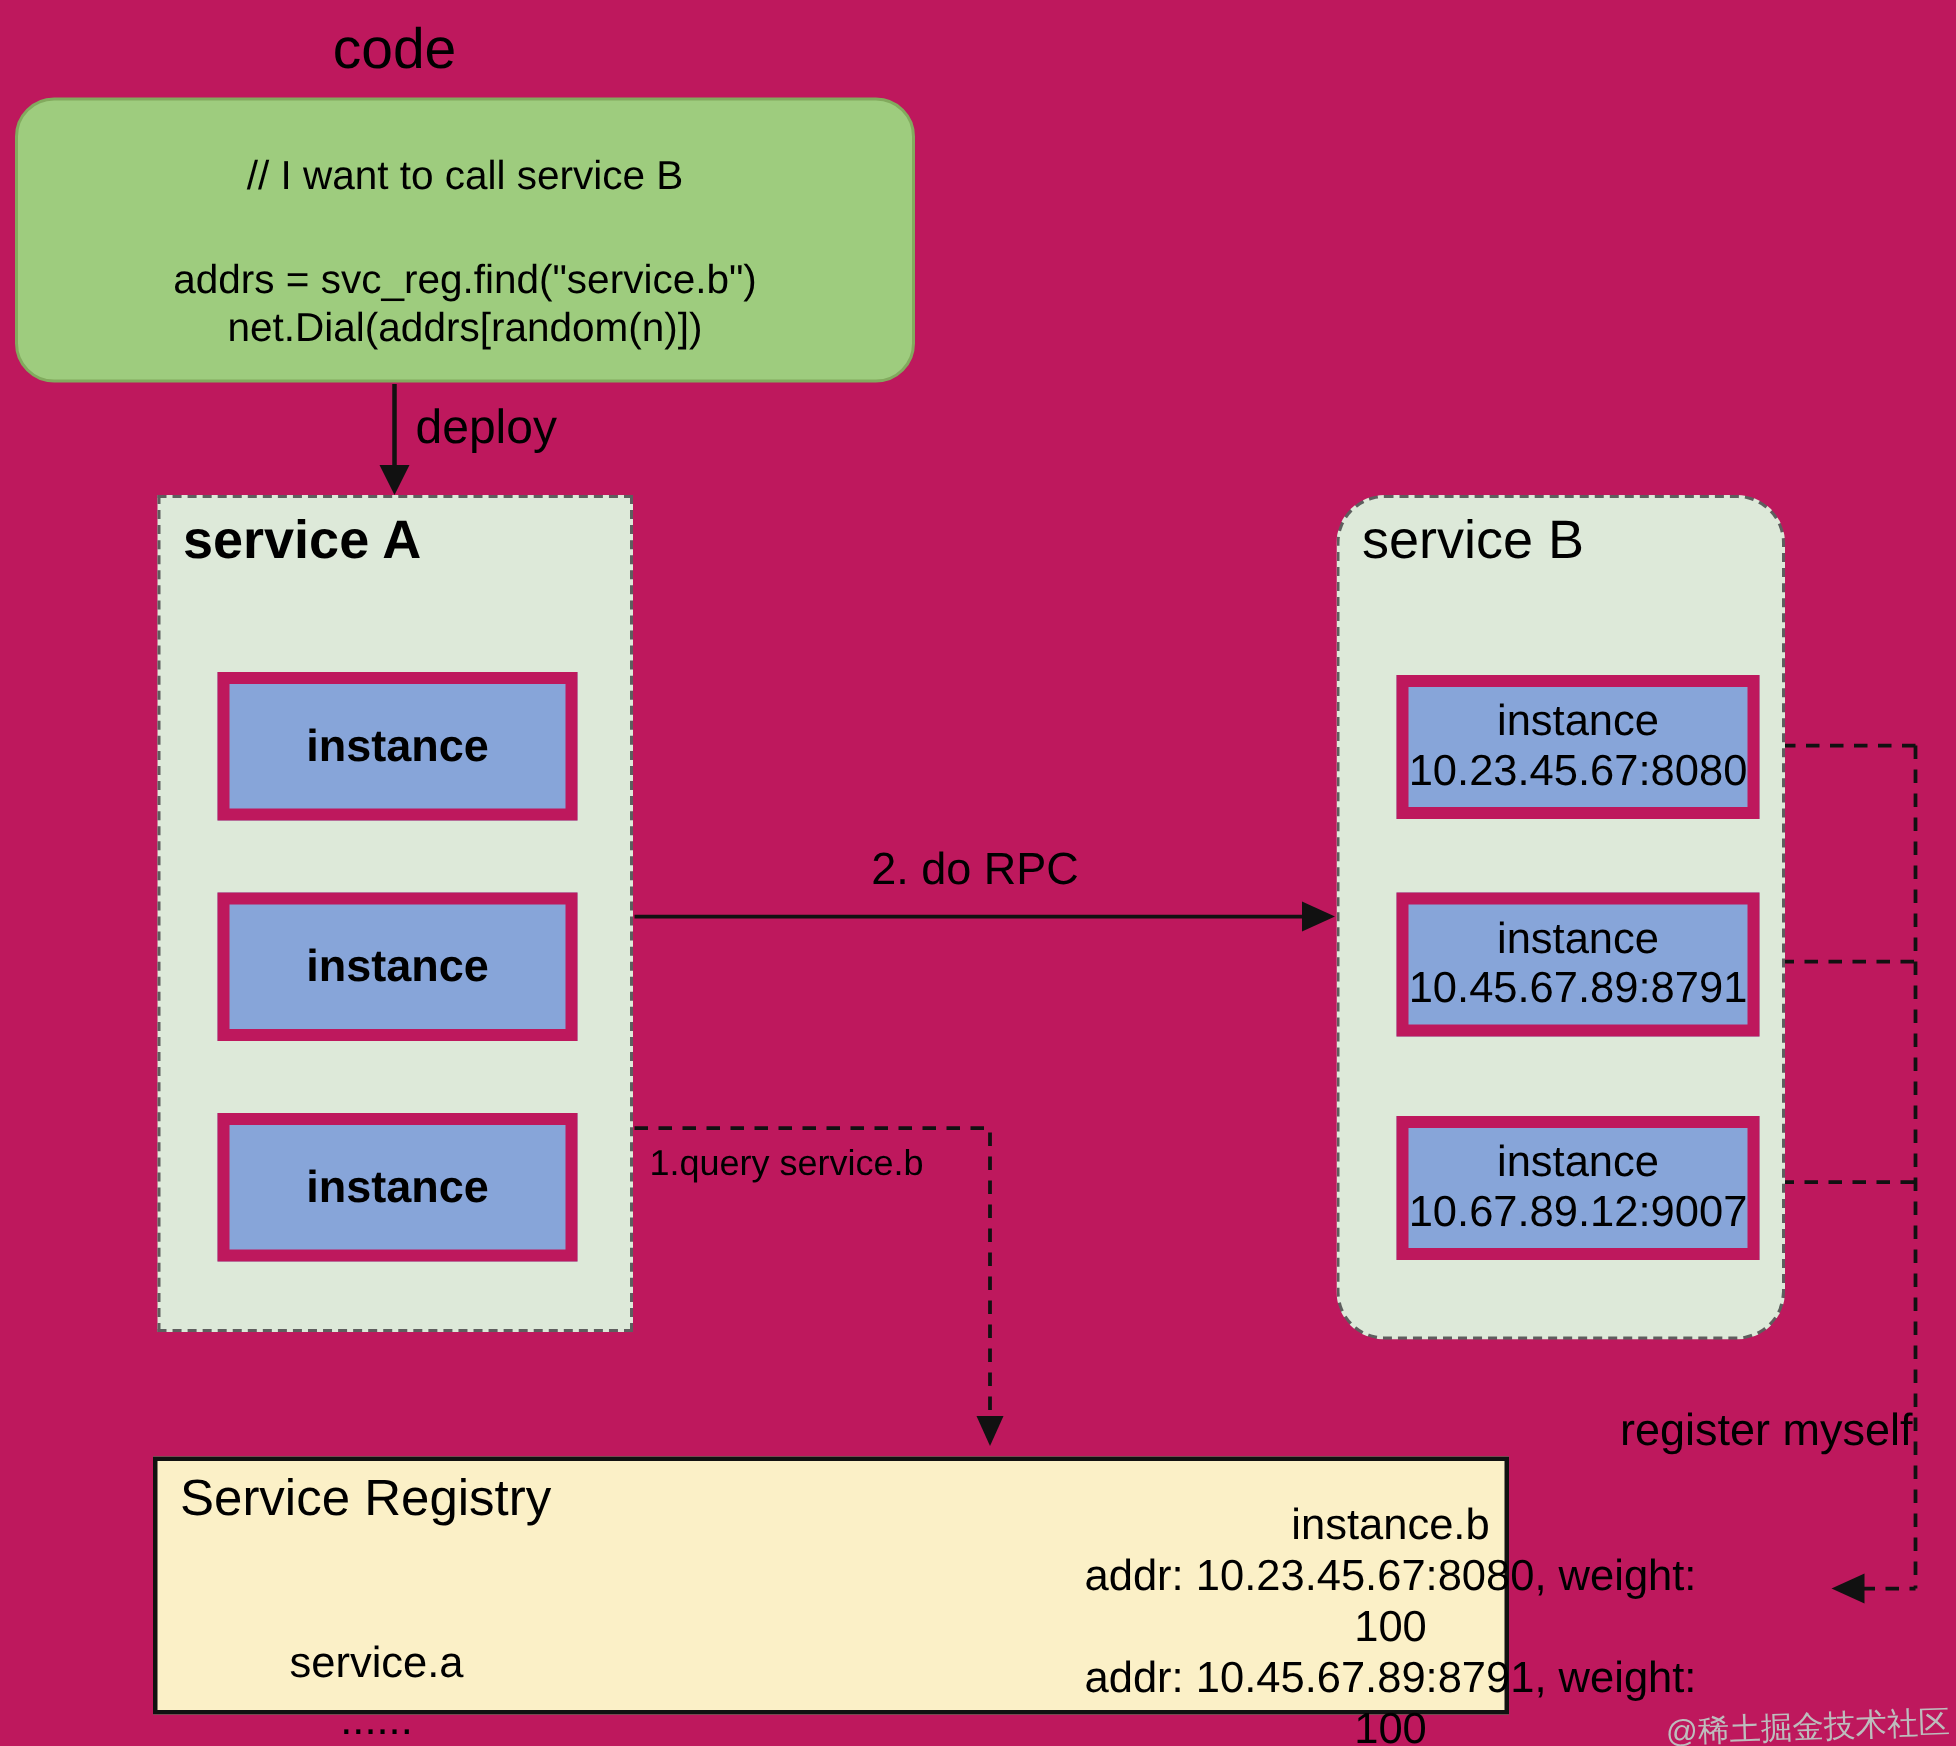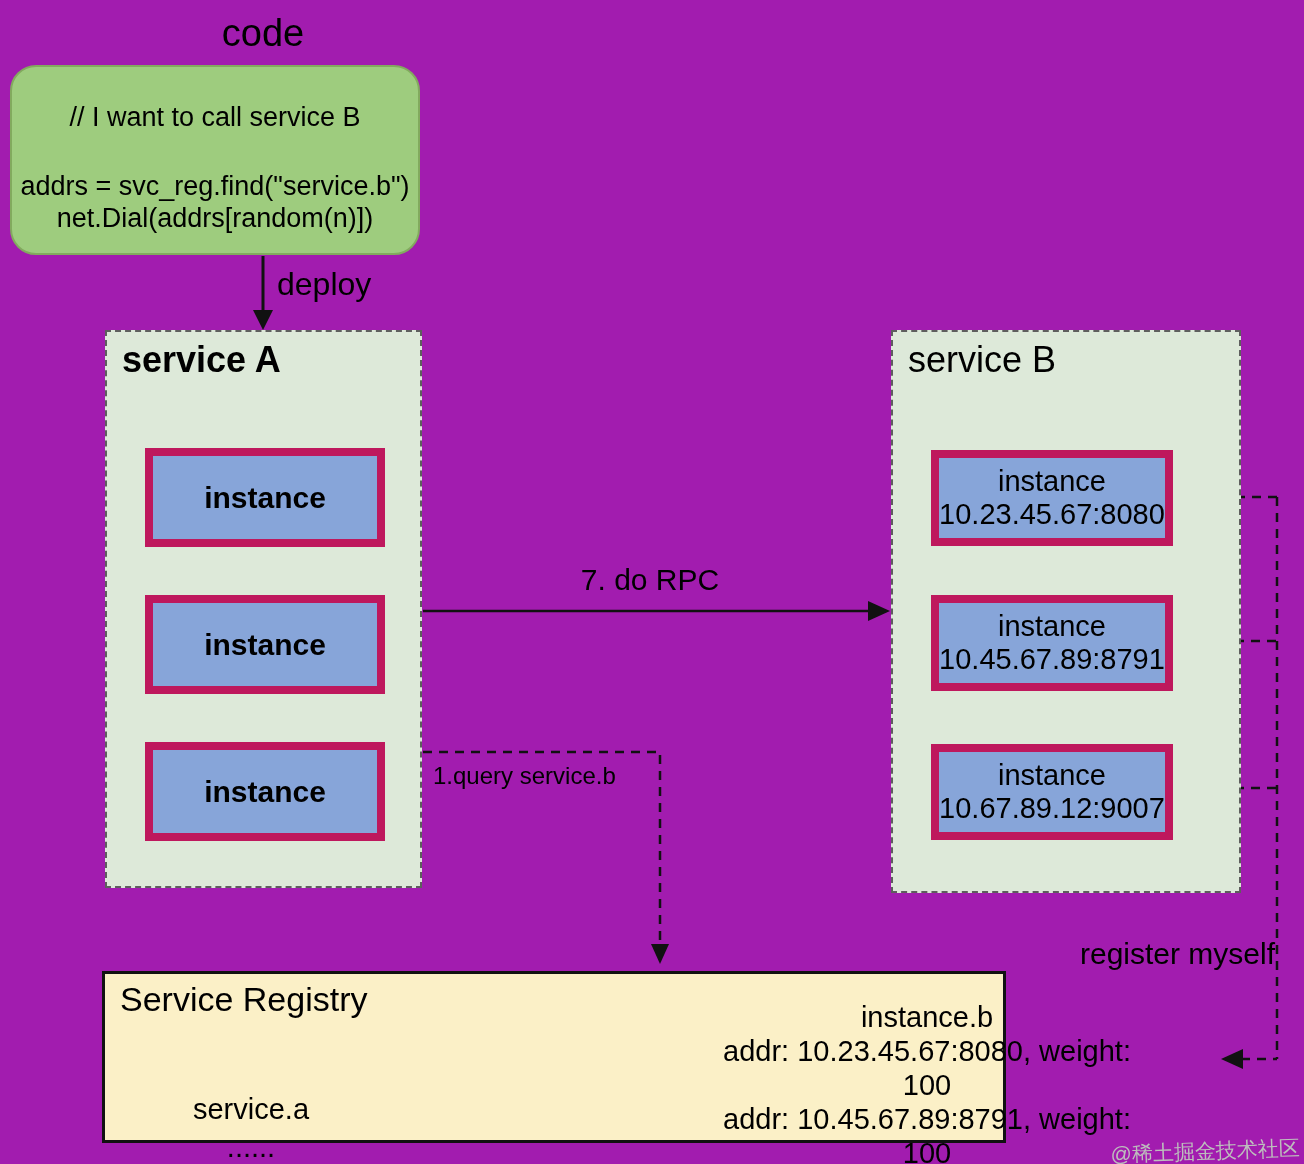--- a/index.html
+++ b/index.html
@@ -1,38 +1,38 @@
 <!DOCTYPE html>
 <html><head>
 <meta charset="utf-8">
 <style>
   html,body{margin:0;padding:0;background:#ffffff;}
   .canvas{
-    position:relative;width:1304px;height:1164px;background:#a21caf;
+    position:relative;width:1304px;height:1164px;background:#be185d;
     font-family:"Liberation Sans",sans-serif;color:#000;overflow:hidden;
   }
   .abs{position:absolute;}
 
   
   .code-title{left:10px;top:12px;width:506px;text-align:center;font-size:38px;}
   .code-box{
-    left:10px;top:65px;width:410px;height:190px;box-sizing:border-box;
+    left:10px;top:65px;width:600px;height:190px;box-sizing:border-box;
     background:#9ecc7e;border:2px solid #82aa5e;border-radius:26px;
     text-align:center;font-size:27px;
   }
   .code-box p{margin:0;line-height:32px;}
   .code-p1{padding-top:34px;}
   .code-p2{margin-top:37px !important;}
 
   
   .service-box{
     background:#dde9d9;border:2px dashed #5e5e5e;box-sizing:border-box;
   }
   .svcA{left:105px;top:330px;width:317px;height:558px;font-weight:bold;}
-  .svcB{left:891px;top:330px;width:350px;height:563px;}
+  .svcB{left:891px;top:330px;width:299px;height:563px;border-radius:32px;}
   .service-title{position:absolute;left:15px;top:6px;font-size:36px;line-height:44px;}
 
   .instance{
     position:absolute;left:38px;width:240px;height:99px;box-sizing:border-box;
     background:#87a5d9;border:8px solid #be185d;
     display:flex;flex-direction:column;align-items:center;justify-content:center;
     font-size:30px;line-height:34px;text-align:center;
   }
   .svcB .instance{width:242px;height:96px;font-size:29px;line-height:33px;}
   .iA1{top:116px;} .iA2{top:263px;} .iA3{top:410px;}
@@ -90,21 +90,21 @@
   </svg>
 
   <div class="abs code-title">code</div>
   <div class="abs code-box">
     <p class="code-p1">// I want to call service B</p>
     <p class="code-p2">addrs = svc_reg.find("service.b")</p>
     <p>net.Dial(addrs[random(n)])</p>
   </div>
 
   <div class="abs lbl deploy-lbl">deploy</div>
-  <div class="abs lbl rpc-lbl">7. do RPC</div>
+  <div class="abs lbl rpc-lbl">2. do RPC</div>
   <div class="abs lbl query-lbl">1.query service.b</div>
   <div class="abs lbl register-lbl">register myself</div>
 
   <div class="abs service-box svcA">
     <div class="service-title">service A</div>
     <div class="instance iA1">
       <span>instance</span>
     </div>
     <div class="instance iA2">
       <span>instance</span>

